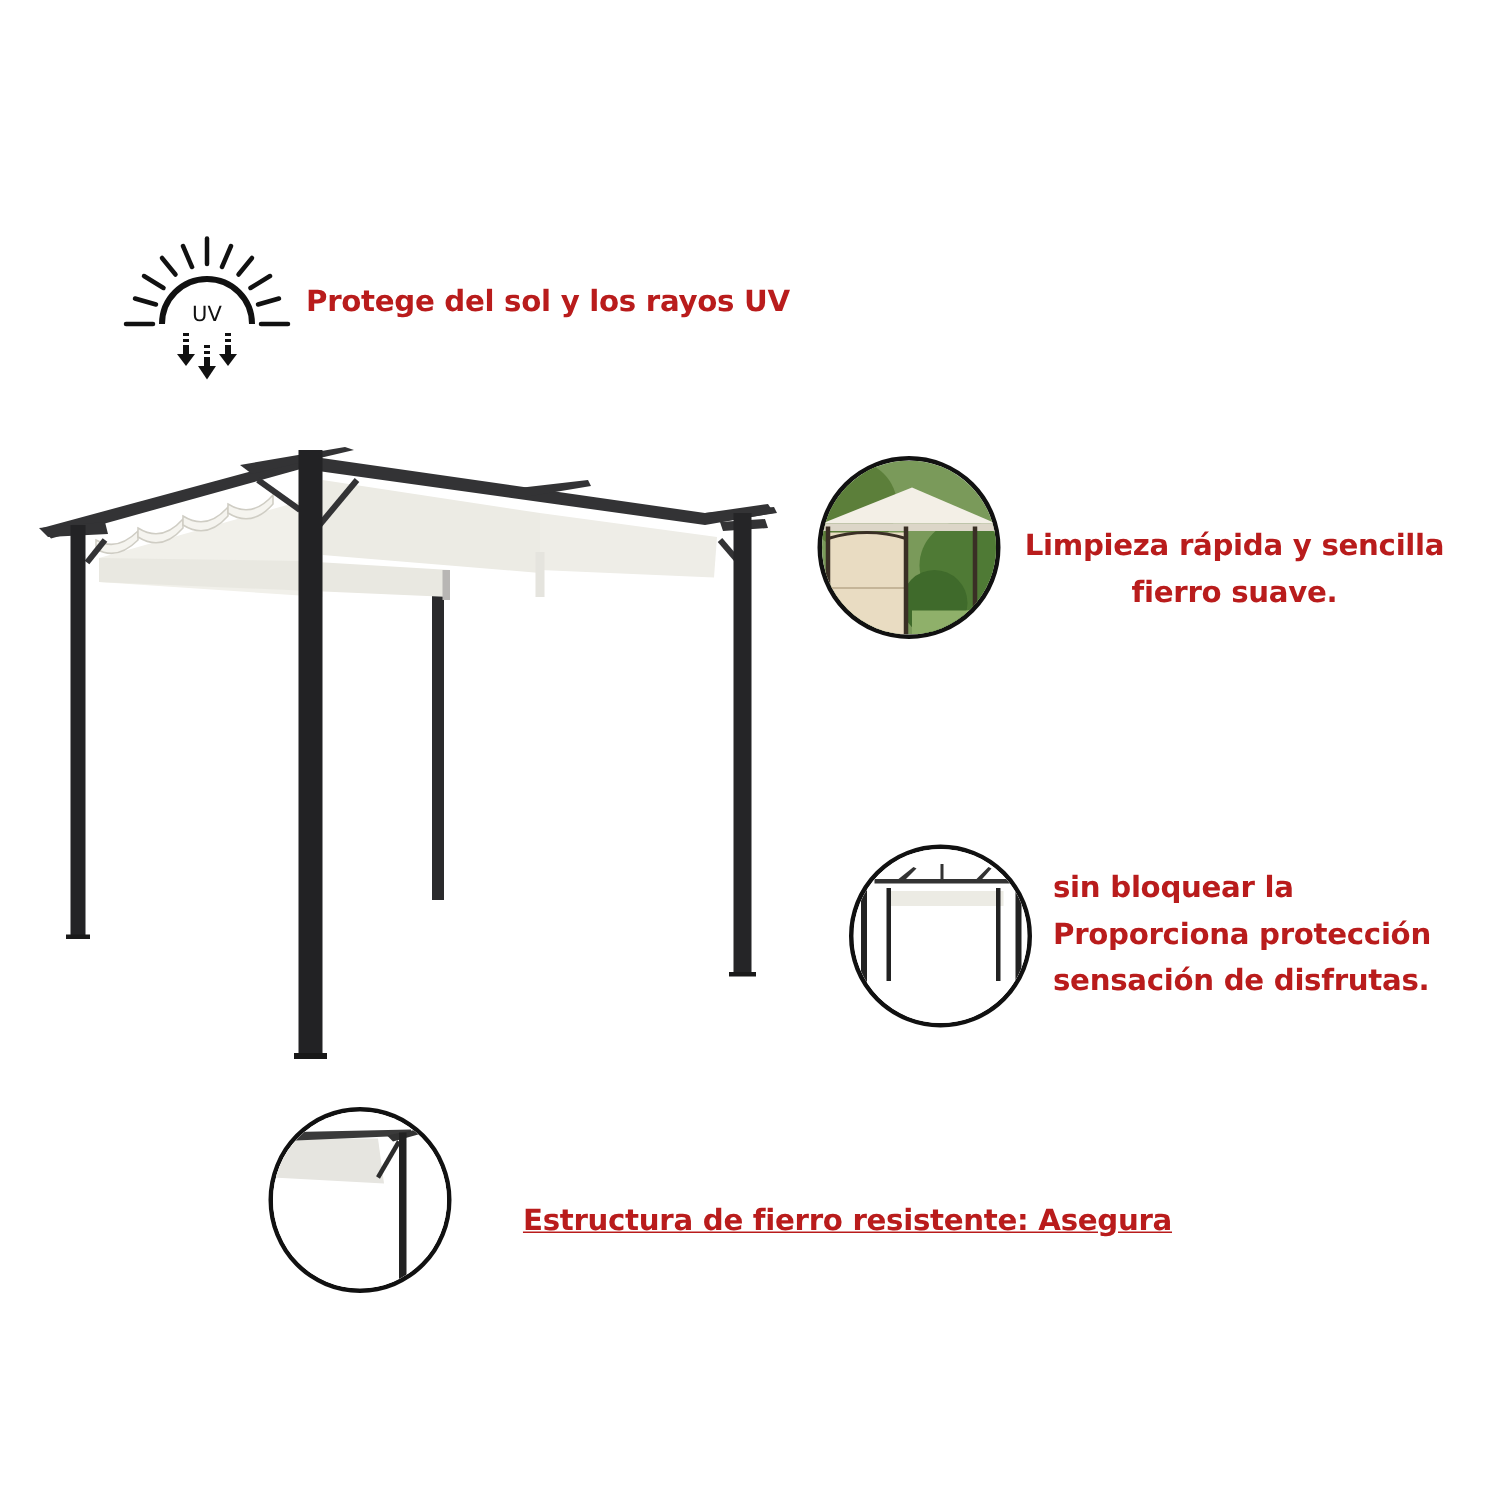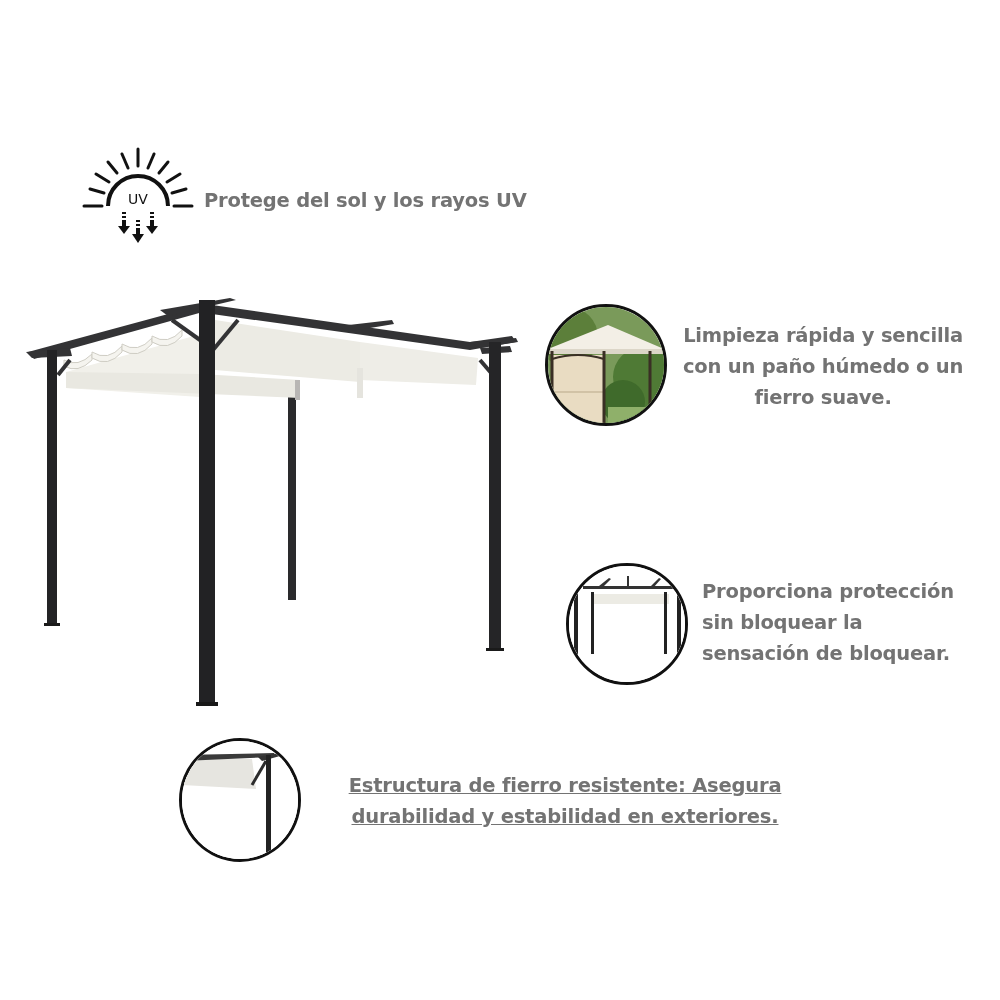--- a/index.html
+++ b/index.html
@@ -1,30 +1,30 @@
 <!DOCTYPE html>
 <html><head>
 <meta charset="utf-8">
 <style>
   html, body { margin: 0; padding: 0; background: #ffffff; }
   body { width: 1000px; height: 1000px; position: relative; overflow: hidden;
          font-family: "DejaVu Sans", sans-serif; color: #111111; }
   .abs { position: absolute; }
   .feature-text { position: absolute; font-weight: bold; font-size: 19.5px; line-height: 31px;
-                  color: #737373; letter-spacing: -0.2px; }
+                  color: #b91c1c; letter-spacing: -0.2px; }
   .feature-text span { display: block; white-space: nowrap; }
-  .center { text-align: center; }
+  .center { text-align: center; margin-top: 28px; }
   .circle { position: absolute; border: 3px solid #111; border-radius: 50%; overflow: hidden;
             background: #fff; box-sizing: border-box; }
   svg { display: block; }
 </style>
 </head>
 <body>
 
-<div class="abs" style="left:82px; top:146px; width:112px; height:102px;">
+<div class="abs" style="left:82px; top:156px; width:112px; height:102px;">
   <svg width="112" height="102" viewBox="0 0 112 102">
 
     <g stroke="#111" stroke-width="3" stroke-linecap="round">
       <line x1="56" y1="3" x2="56" y2="20"></line>
       <line x1="40" y1="8" x2="46" y2="22"></line>
       <line x1="72" y1="8" x2="66" y2="22"></line>
       <line x1="26" y1="16" x2="35" y2="27"></line>
       <line x1="86" y1="16" x2="77" y2="27"></line>
       <line x1="14" y1="28" x2="27" y2="36"></line>
       <line x1="98" y1="28" x2="85" y2="36"></line>
@@ -119,21 +119,20 @@
     <g stroke="#3a2f25" stroke-width="3">
       <line x1="4" y1="44" x2="4" y2="116"></line>
       <line x1="56" y1="44" x2="56" y2="116"></line>
       <line x1="102" y1="44" x2="102" y2="116"></line>
     </g>
     <path d="M4 52 Q30 44 56 52" stroke="#3a2f25" stroke-width="2" fill="none"></path>
   </svg>
 </div>
 <div class="feature-text center" style="left:672px; top:320px; width:302px;">
   <span>Limpieza rápida y sencilla</span>
-  <span>con un paño húmedo o un</span>
   <span>fierro suave.</span>
 </div>
 
 <div class="circle" style="left:566px; top:563px; width:122px; height:122px;">
   <svg width="116" height="116" viewBox="0 0 116 116">
     <rect width="116" height="116" fill="#ffffff"></rect>
     <rect x="24" y="28" width="76" height="10" fill="#ecebe4"></rect>
     <g fill="#333">
       <rect x="14" y="20" width="100" height="3"></rect>
       <polygon points="30,20 40,12 42,13 33,22"></polygon>
@@ -142,31 +141,30 @@
     </g>
     <g fill="#222">
       <rect x="22" y="26" width="3" height="62"></rect>
       <rect x="95" y="26" width="3" height="62"></rect>
       <rect x="5" y="20" width="4" height="96"></rect>
       <rect x="108" y="20" width="4" height="96"></rect>
     </g>
   </svg>
 </div>
 <div class="feature-text" style="left:702px; top:576px;">
+  <span>sin bloquear la</span>
   <span>Proporciona protección</span>
-  <span>sin bloquear la</span>
-  <span>sensación de bloquear.</span>
+  <span>sensación de disfrutas.</span>
 </div>
 
 <div class="circle" style="left:179px; top:738px; width:122px; height:124px;">
   <svg width="116" height="118" viewBox="0 0 116 118">
     <rect width="116" height="118" fill="#ffffff"></rect>
     <polygon points="0,18 70,18 74,48 0,44" fill="#e6e5e0"></polygon>
     <polygon points="0,14 92,12 92,16 0,20" fill="#3a3a3a"></polygon>
     <polygon points="76,16 96,12 98,15 80,20" fill="#333"></polygon>
     <line x1="70" y1="44" x2="84" y2="20" stroke="#2c2c2c" stroke-width="3"></line>
     <rect x="84" y="14" width="5" height="104" fill="#222"></rect>
   </svg>
 </div>
 <div class="feature-text center" style="left:330px; top:770px; width:470px;text-decoration:underline;">
   <span>Estructura de fierro resistente: Asegura</span>
-  <span>durabilidad y estabilidad en exteriores.</span>
 </div>
 
 </body></html>

